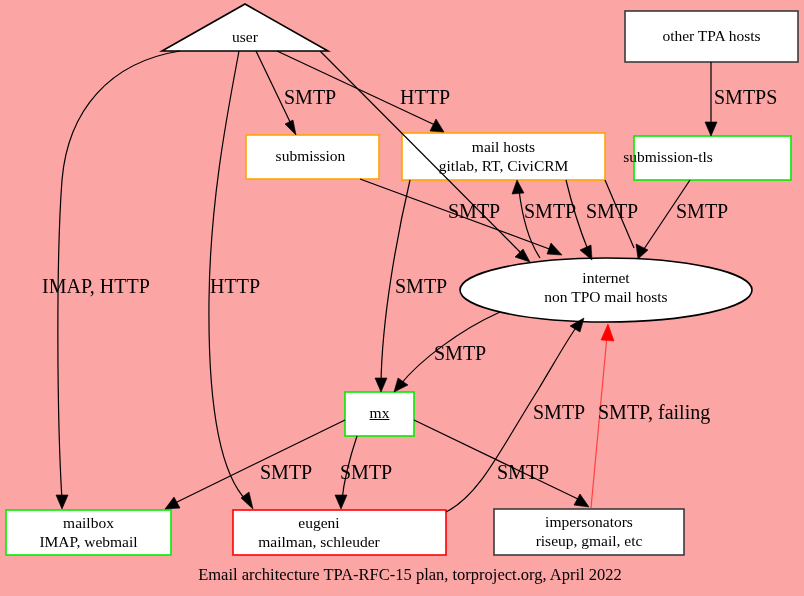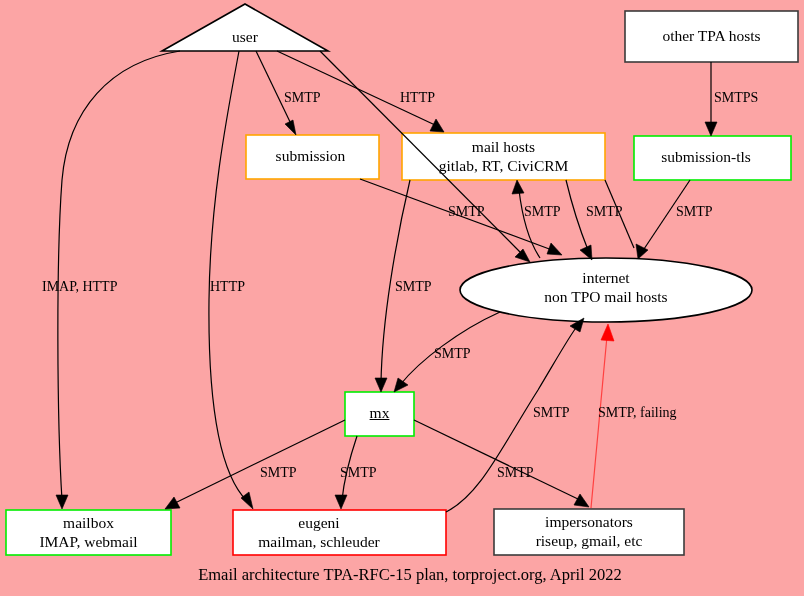--- a/index.html
+++ b/index.html
@@ -57,21 +57,21 @@
     position: absolute;
     text-align: center;
     font-size: 15.5px;
     line-height: 18.5px;
     color: #000000;
     white-space: nowrap;
     pointer-events: none;
   }
   .edge-label {
     position: absolute;
-    font-size: 14px;
+    font-size: 20px;
     line-height: 17px;
     color: #000000;
     white-space: nowrap;
   }
   .caption {
     position: absolute;
     font-size: 16.5px;
     color: #000000;
     white-space: nowrap;
     text-align: center;
@@ -172,21 +172,21 @@
 
   <div class="node-label" style="left:246px; top:147px; width:129px;">
     <span>submission</span>
   </div>
 
   <div class="node-label" style="left:402px; top:138px; width:203px;">
     <div>mail hosts</div>
     <div>gitlab, RT, CiviCRM</div>
   </div>
 
-  <div class="node-label" style="left:644px; top:148px; width:124px;">
+  <div class="node-label" style="left:606px; top:148px; width:124px;">
     <span>submission-tls</span>
   </div>
 
   <div class="node-label" style="left:460px; top:269px; width:292px;">
     <div>internet</div>
     <div>non TPO mail hosts</div>
   </div>
 
   <div class="node-label" style="left:345px; top:404px; width:69px;text-decoration:underline;">
     <span>mx</span>

